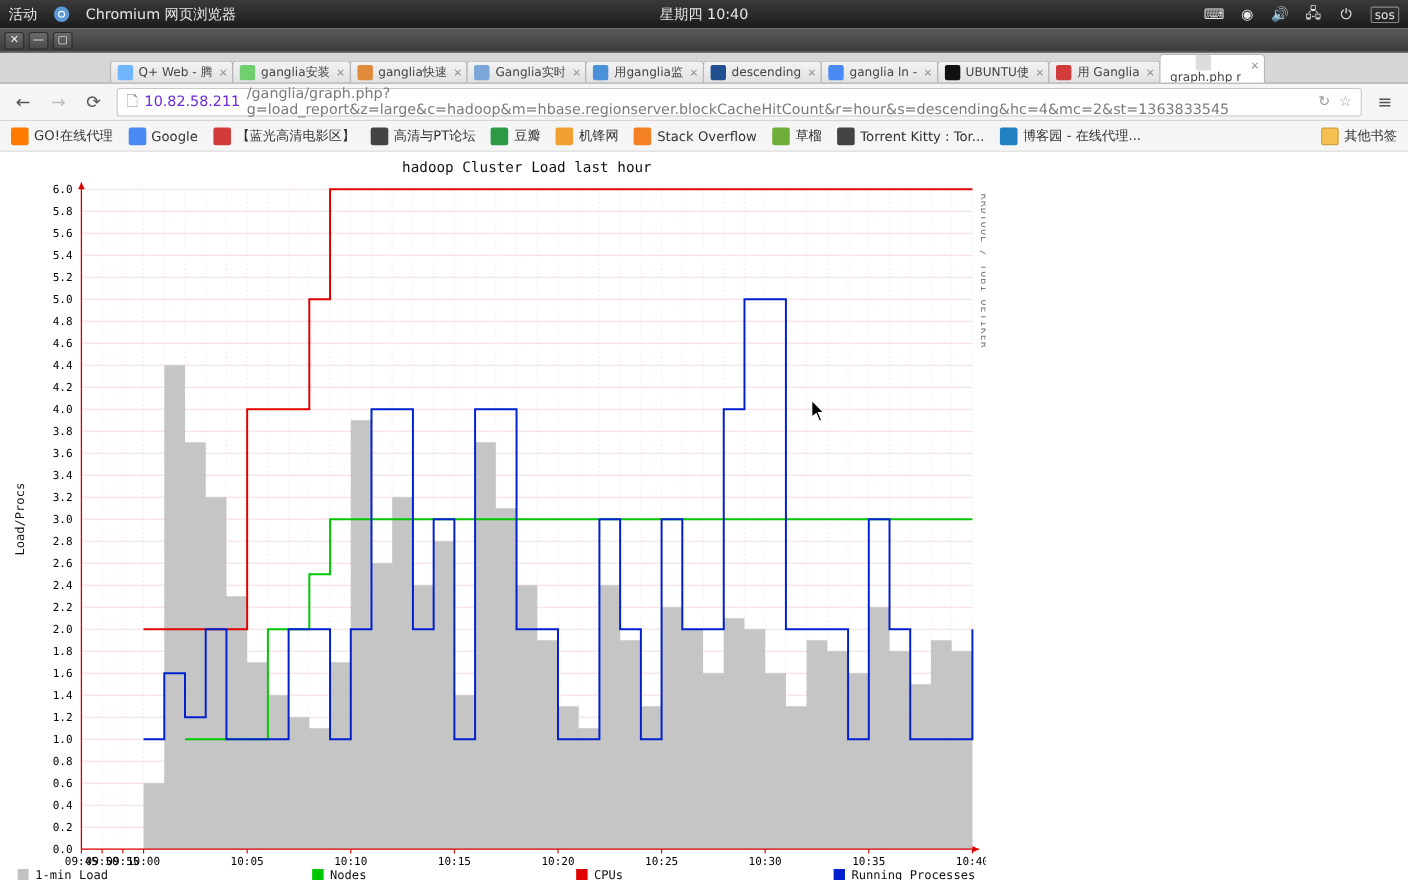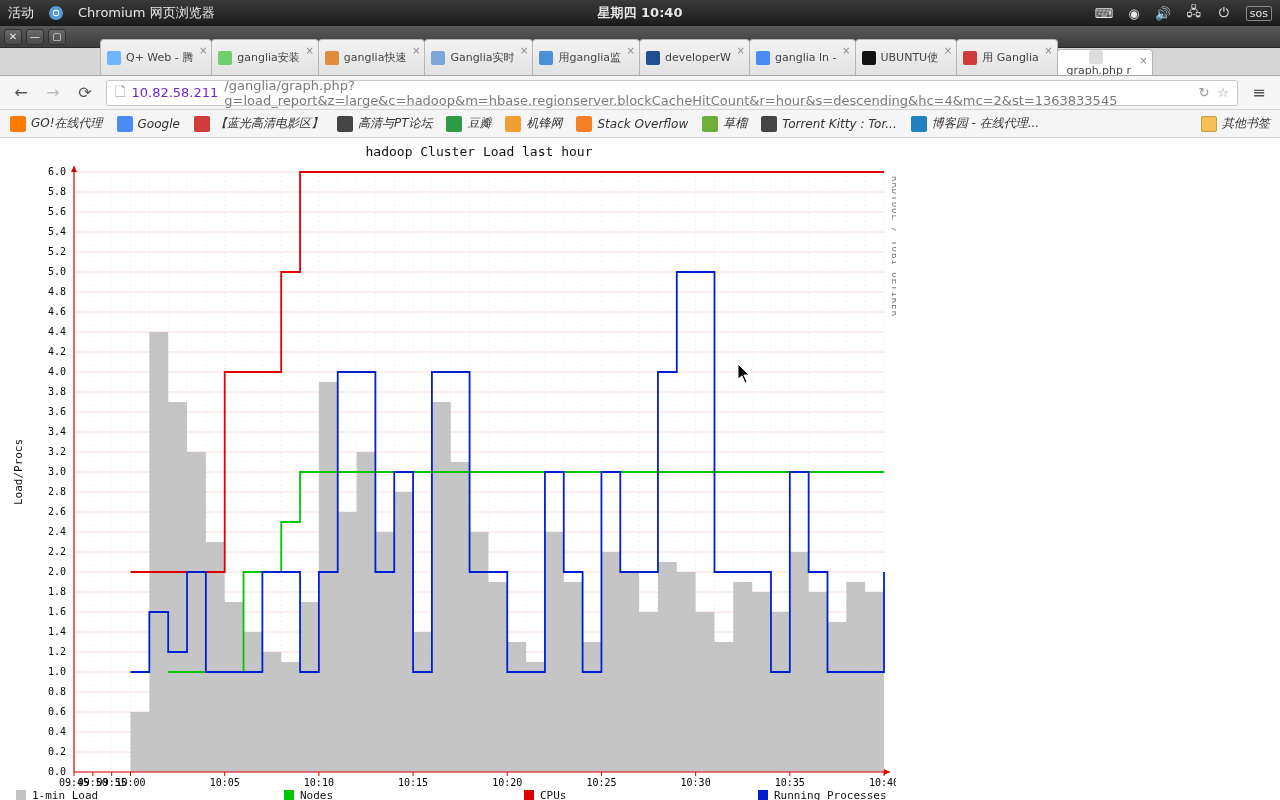--- a/index.html
+++ b/index.html
@@ -1,46 +1,46 @@
 <!DOCTYPE html>
 <html><head>
 <meta charset="utf-8">
 <style>
   * { margin: 0; padding: 0; box-sizing: border-box; }
   body { font-family: "DejaVu Sans", sans-serif; font-size: 12px; background: #fff; width: 1280px; height: 800px; overflow: hidden; }
 
   
   .topbar { height: 26px; background: linear-gradient(#3a3a3a,#1b1b1b); color: #e6e6e6; display:flex; align-items:center; padding:0 8px; gap:14px; font-size:13px; }
-  .topbar .center { position:absolute; left:50%; transform:translateX(-50%); font-weight:bold; }
+  .topbar .center { position:absolute; left:50%; transform:translateX(-50%); font-weight:normal; }
   .topbar .right { margin-left:auto; display:flex; gap:14px; align-items:center; }
   .topbar .icon { width:16px; height:16px; display:inline-flex; align-items:center; justify-content:center; font-size:13px; }
 
   
   .winctl { height:22px; background:linear-gradient(#5a5a5a,#3c3c3c); display:flex; align-items:center; padding:0 4px; gap:4px; border-bottom:1px solid #2a2a2a;}
   .winctl .wbtn { width:18px; height:16px; background:linear-gradient(#6a6a6a,#4a4a4a); border:1px solid #2f2f2f; border-radius:3px; color:#eee; font-size:10px; display:flex; align-items:center; justify-content:center;}
 
   
   .tabstrip { height:28px; background:#d6d6d6; display:flex; align-items:flex-end; padding-left:100px; border-bottom:1px solid #a8a8a8; position:relative;}
-  .tab { height:36px; min-width:96px; max-width:120px; background:linear-gradient(#f3f3f3,#e1e1e1); border:1px solid #b5b5b5; border-bottom:none; border-radius:4px 4px 0 0; margin-right:-1px; display:flex; align-items:center; padding:0 18px 0 6px; font-size:11px; color:#444; position:relative; overflow:hidden; white-space:nowrap;}
+  .tab { height:20px; min-width:96px; max-width:120px; background:linear-gradient(#f3f3f3,#e1e1e1); border:1px solid #b5b5b5; border-bottom:none; border-radius:4px 4px 0 0; margin-right:-1px; display:flex; align-items:center; padding:0 18px 0 6px; font-size:11px; color:#444; position:relative; overflow:hidden; white-space:nowrap;}
   .tab.active { background:#fff; z-index:2; height:26px;flex-direction:column;}
   .tab .favicon { width:14px; height:14px; margin-right:5px; border-radius:2px; flex:0 0 auto;}
   .tab .close { position:absolute; right:4px; top:5px; font-size:10px; color:#888;}
   .tab .label { overflow:hidden; text-overflow:ellipsis; }
 
   
   .urlbar { height:34px; background:#f5f5f5; display:flex; align-items:center; gap:10px; padding:0 10px; border-bottom:1px solid #d5d5d5;}
   .navbtn { width:22px; height:22px; display:flex; align-items:center; justify-content:center; color:#555; font-size:16px; border-radius:3px;}
   .omnibox { flex:1; height:26px; background:#fff; border:1px solid #c8c8c8; border-radius:3px; display:flex; align-items:center; padding:0 8px; font-size:13px; color:#333; gap:6px;}
   .omnibox .globe { color:#888; }
   .omnibox .host { color:#6d28d9; }
   .omnibox .path { color:#7a7a7a; }
   .omnibox .right-icons { margin-left:auto; display:flex; gap:8px; color:#999;}
 
   
-  .bmbar { height:28px; background:#f5f5f5; display:flex; align-items:center; gap:14px; padding:0 10px; border-bottom:1px solid #d5d5d5; font-size:12px;font-style:italic;}
+  .bmbar { height:28px; background:#f5f5f5; display:flex; align-items:center; gap:14px; padding:0 10px; border-bottom:1px solid #d5d5d5; font-size:12px;}
   .bm { display:flex; align-items:center; gap:5px; color:#333; white-space:nowrap;}
   .bm .bmicon { width:16px; height:16px; border-radius:2px; flex:0 0 auto;}
   .bmbar .spacer { flex:1; }
   .bm.folder .bmicon { background:#f6c152; border:1px solid #caa23a;}
 
   
   .content { position:relative; width:100%; height:calc(800px - 26px - 22px - 28px - 34px - 28px); background:#fff; }
   .chartbox { position:absolute; left:4px; top:4px; width:892px; height:658px; }
   svg { font-family: "DejaVu Sans Mono", monospace; }
   .grid line { stroke:#f2caca; stroke-width:0.6; }
@@ -104,21 +104,21 @@
       <span class="label">Ganglia实时</span>
       <span class="close">×</span>
     </div>
     <div class="tab">
       <span class="favicon" style="background:#4a90d9"></span>
       <span class="label">用ganglia监</span>
       <span class="close">×</span>
     </div>
     <div class="tab">
       <span class="favicon" style="background:#1f4f8f"></span>
-      <span class="label">developerW</span>
+      <span class="label">descending</span>
       <span class="close">×</span>
     </div>
     <div class="tab">
       <span class="favicon" style="background:#4a8af4"></span>
       <span class="label">ganglia ln -</span>
       <span class="close">×</span>
     </div>
     <div class="tab">
       <span class="favicon" style="background:#111111"></span>
       <span class="label">UBUNTU使</span>

